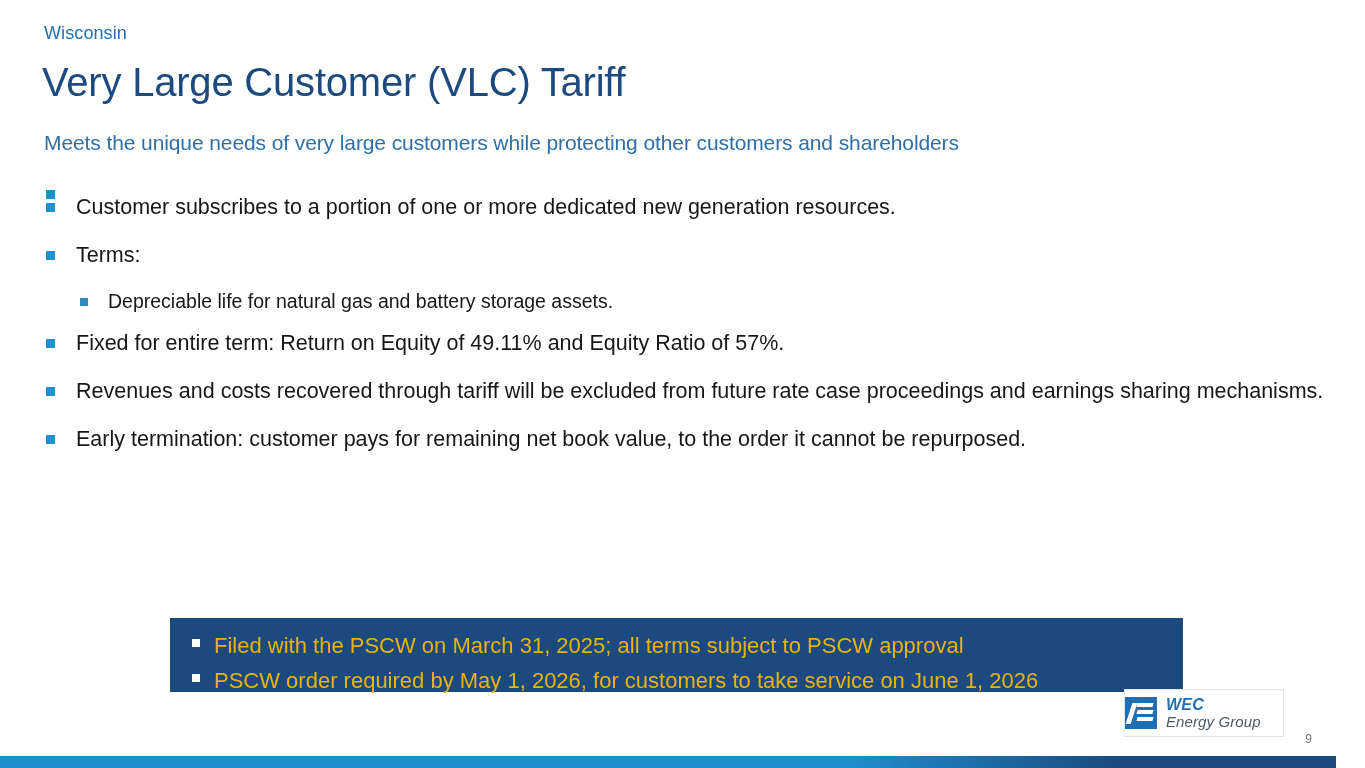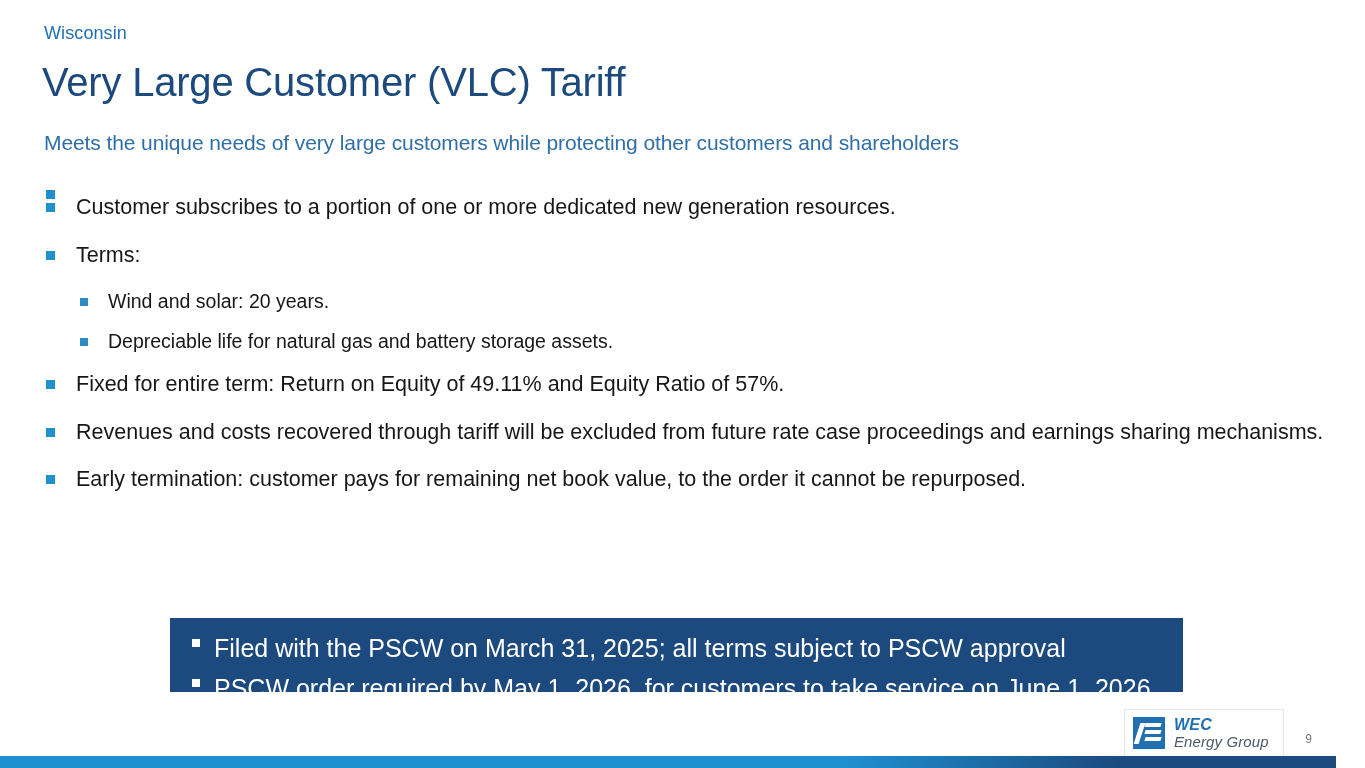--- a/index.html
+++ b/index.html
@@ -95,22 +95,22 @@
     top: 618px;
     width: 1013px;
     height: 74px;
     background: #1c4a7e;
     box-sizing: border-box;
     padding: 10px 0 0 14px;
   }
   .callout-row {
     position: relative;
     padding-left: 30px;
-    font-size: 25px;
-    color: #ffffff;
+    font-size: 22px;
+    color: #eab308;
     line-height: 1.6;
     white-space: nowrap;
   }
   .callout-row .marker {
     position: absolute;
     left: 8px;
     top: 11px;
     width: 8px;
     height: 8px;
     background: #ffffff;
@@ -136,22 +136,20 @@
     position: absolute;
     left: 1124px;
     top: 689px;
     width: 160px;
     height: 48px;
     background: #ffffff;
     border: 1px solid #e3e6e8;
     box-sizing: border-box;
     display: flex;
     align-items: center;
-    padding-left: 8px;
-    margin-top: 20px;
   }
   .logo-mark {
     width: 32px;
     height: 32px;
     background: #1f6fb2;
     position: relative;
     flex: 0 0 auto;
     overflow: hidden;
   }
   .logo-mark i {
@@ -201,21 +199,20 @@
       <span class="txt">Customer subscribes to a portion of one or more dedicated new generation resources.</span>
     </div>
 
     <div class="bullet lvl1">
       <span class="marker"></span>
       <span class="txt">Terms:</span>
     </div>
 
     <div class="bullet lvl2">
       <span class="marker"></span>
-      <span class="txt">Wind and solar: 20 years.</span>
     </div>
 
     <div class="bullet lvl2">
       <span class="marker"></span>
       <span class="txt">Depreciable life for natural gas and battery storage assets.</span>
     </div>
 
     <div class="bullet lvl1">
       <span class="marker"></span>
       <span class="txt">Fixed for entire term: Return on Equity of 49.11% and Equity Ratio of 57%.</span>

